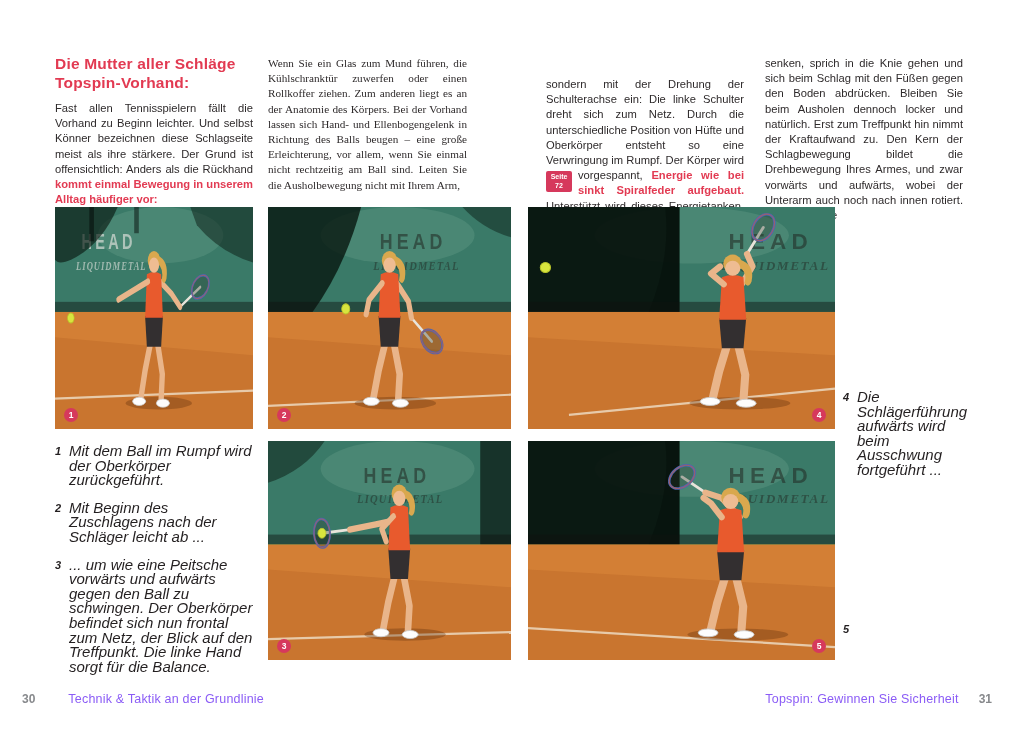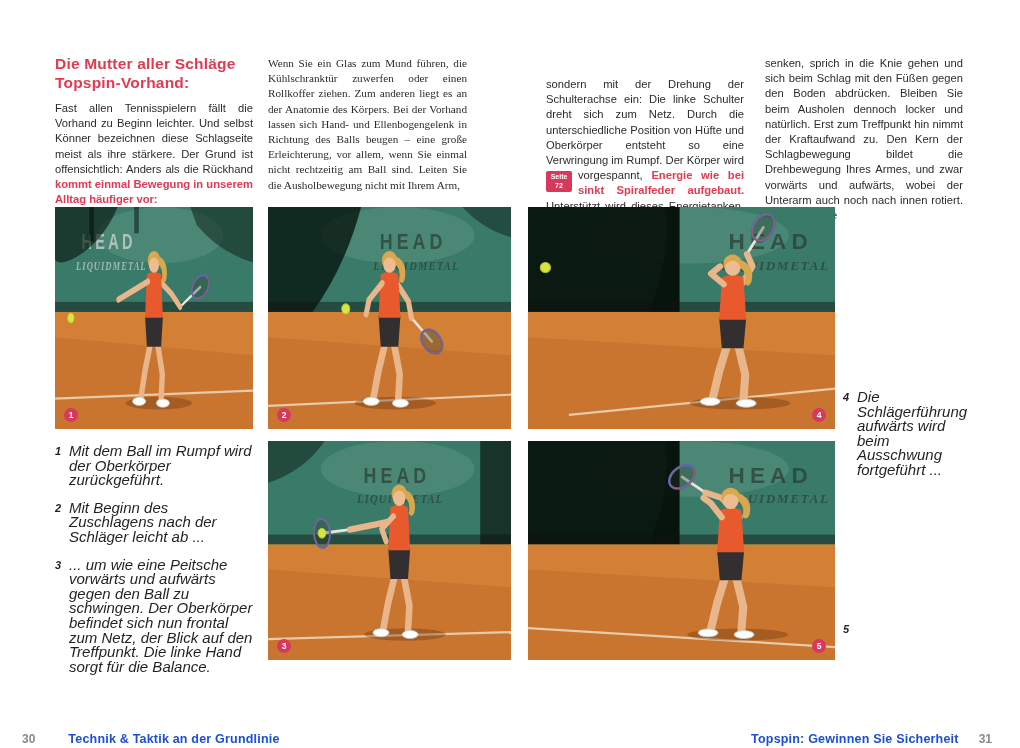--- a/index.html
+++ b/index.html
@@ -43,22 +43,22 @@
   .cap-text{font-style:italic;font-size:15px;line-height:14.6px;color:#231f20;}
   .cap-side{position:absolute;width:132px;display:flex;}
   .cap4{left:843px;top:390px;}
   .cap5{left:843px;top:622px;}
 
   
   .footer{position:absolute;left:0;right:0;top:692px;height:18px;
           display:flex;justify-content:space-between;align-items:baseline;
           padding:0 28px 0 22px;box-sizing:border-box;}
   .f-left,.f-right{display:flex;align-items:baseline;gap:0;}
-  .pagenum{color:#87898c;font-weight:bold;font-size:12px;margin-top:40px;}
-  .f-title{color:#1d4ed8;font-weight:bold;font-size:12.5px;letter-spacing:.2px;text-align:right;}
+  .pagenum{color:#87898c;font-weight:bold;font-size:12px;}
+  .f-title{color:#8b5cf6;font-weight:normal;font-size:12.5px;letter-spacing:.2px;text-align:right;}
   .f-left .f-title{margin-left:33px;}
   .f-right .pagenum{margin-left:20px;}
 </style>
 </head>
 <body>
 
 <div class="page">
 
   <div class="title">
     <div>Die Mutter aller Schläge</div>

